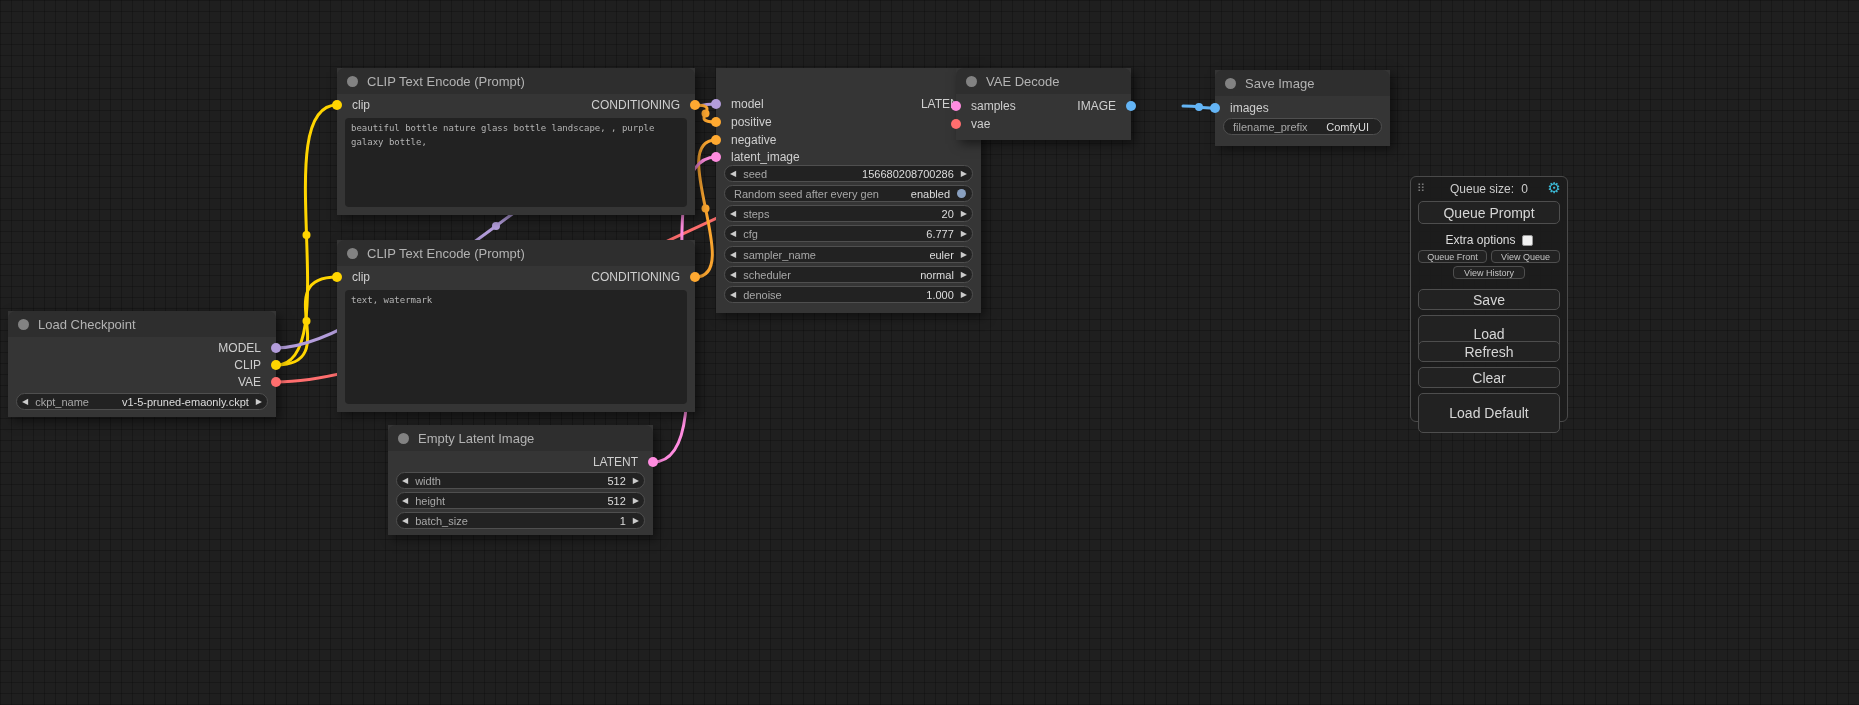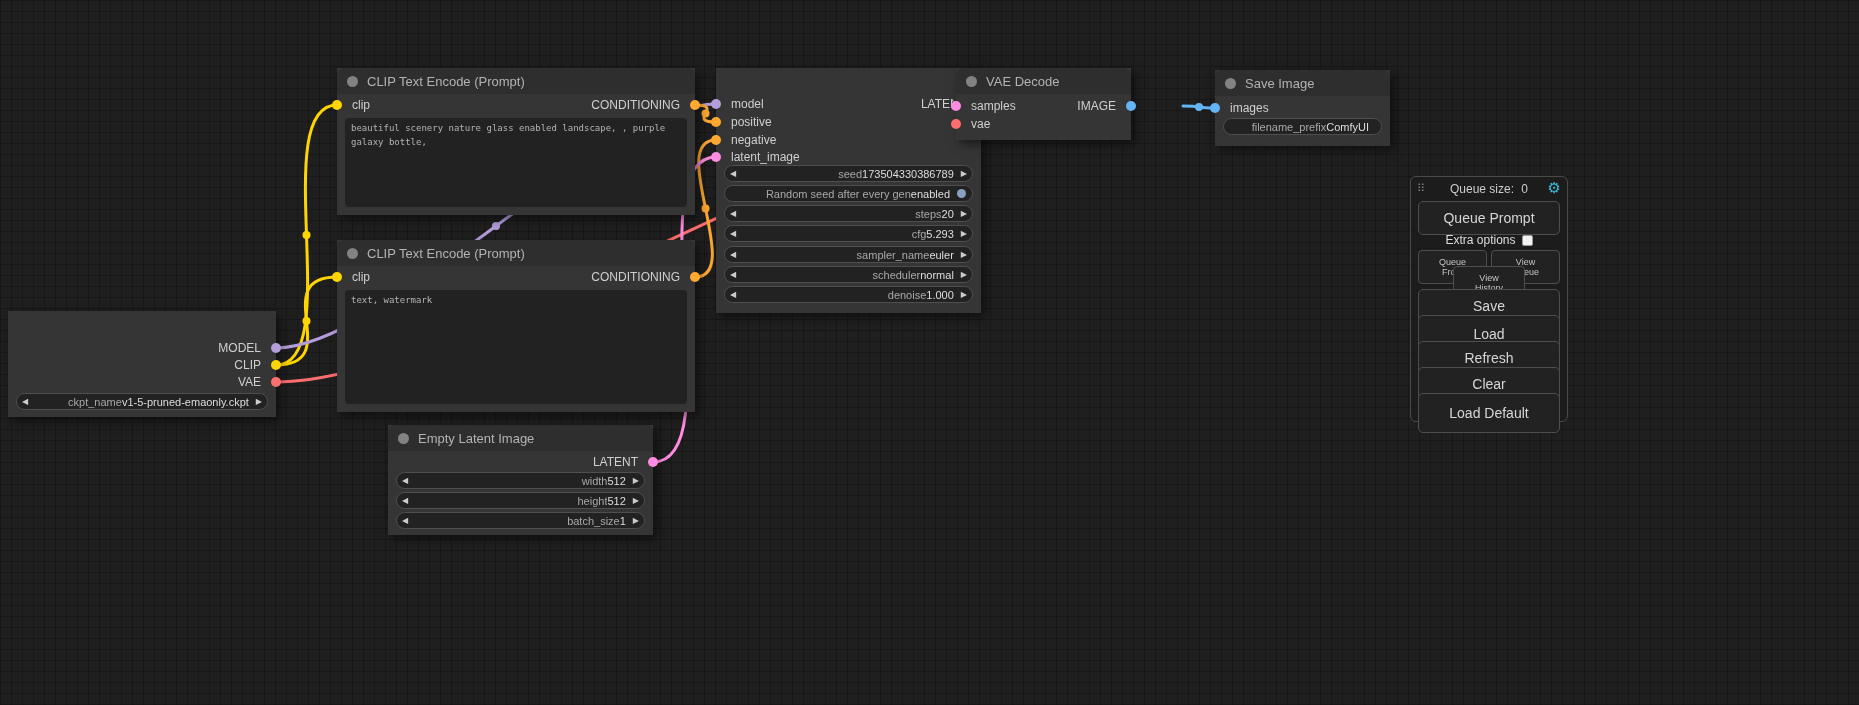--- a/index.html
+++ b/index.html
@@ -28,42 +28,42 @@
   .slotlbl.r { right: 15px; }
   .sdot { position: absolute; width: 10px; height: 10px; border-radius: 50%; z-index: 3; }
   .sdot.l { left: -5px; }
   .sdot.r { right: -5px; }
   .widget {
     position: absolute; left: 8px; right: 8px; height: 17px; background: #222;
     border: 1px solid #4f4f4f; border-radius: 9px; display: flex; align-items: center;
     padding: 0 5px; font-size: 11px; color: #a8a8a8; white-space: nowrap;
   }
   .widget .arr { font-size: 8px; line-height: 1; color: #cccccc; font-family: "DejaVu Sans", sans-serif; }
-  .widget .wl { margin-left: 7px; flex: 1; overflow: hidden; text-align: right; }
+  .widget .wl { margin-left: 7px; flex: 1; overflow: hidden; }
   .widget .wv { margin-right: 7px; color: #dddddd; }
   .widget.noarr .wl { margin-left: 4px; }
   .tgl { width: 9px; height: 9px; border-radius: 50%; flex: none; margin-right: 1px; }
   .ntext {
     position: absolute; left: 8px; right: 8px; background: #222; border-radius: 4px;
     padding: 4px 6px; font-family: "DejaVu Sans Mono", monospace; font-size: 9px;
     line-height: 1.5; color: #b4b4b4; white-space: pre-wrap; word-break: break-word; overflow: hidden;
   }
   #qpanel {
     position: absolute; z-index: 4; left: 1410px; top: 176px; width: 158px; height: 246px;
     background: rgba(28,28,28,.97); border: 1px solid #4a4a4a; border-radius: 6px;
   }
   .qdrag { position: absolute; left: 6px; top: 5px; font-size: 11px; color: #7a7a7a;
            font-family: "DejaVu Sans", sans-serif; }
   .qsize { position: absolute; left: 0; right: 0; top: 5px; text-align: center; font-size: 12px; color: #cccccc; }
   .qsize span + span { margin-left: 4px; }
   .qgear { position: absolute; right: 6px; top: 2px; font-size: 15px; font-family: "DejaVu Sans", sans-serif; }
   .qbtn {
     position: absolute; left: 7px; right: 7px; background: #222; border: 1px solid #4e4e4e;
     border-radius: 5px; color: #d6d6d6; display: flex; align-items: center; justify-content: center;
-    font-family: "Liberation Sans", sans-serif; padding: 16px; cursor: pointer;
+    font-family: "Liberation Sans", sans-serif; padding: 4px; cursor: pointer;
   }
   .qbtn.big { font-size: 14px; }
   .qbtn.small { font-size: 9px; border-radius: 4px; color: #c4c4c4; }
   .qextra { position: absolute; left: 0; right: 0; top: 56px; display: flex; align-items: center;
             justify-content: center; gap: 6px; font-size: 12px; color: #dddddd; }
   .qcheck { width: 11px; height: 11px; background: #f2f2f2; border: 1px solid #999; border-radius: 2px; }
 </style>
 </head>
 <body>
 
@@ -88,20 +88,24 @@
       <circle cx="642" cy="253" r="4" style="fill: rgb(255, 110, 110);"></circle>
       <circle cx="705.5" cy="113.5" r="4" style="fill: rgb(255, 169, 49);"></circle>
       <circle cx="705.5" cy="208.5" r="4" style="fill: rgb(255, 169, 49);"></circle>
       <circle cx="684.5" cy="309.5" r="4" style="fill: rgb(255, 140, 224);"></circle>
       <circle cx="994.5" cy="105" r="4" style="fill: rgb(255, 140, 224);"></circle>
       <circle cx="1199" cy="107" r="4" style="fill: rgb(100, 181, 246);"></circle>
     </g>
   </svg>
 
   <div class="node" style="left:8px;top:311px;width:268px;height:106px">
+    <div class="ntitle">
+      <span class="tdot"></span>
+      <span>Load Checkpoint</span>
+    </div>
     <span class="slotlbl r" style="top:30px">MODEL</span>
     <span class="sdot r" style="top: 32px; background: rgb(179, 157, 219);"></span>
     <span class="slotlbl r" style="top:47px">CLIP</span>
     <span class="sdot r" style="top: 49px; background: rgb(255, 213, 0);"></span>
     <span class="slotlbl r" style="top:64px">VAE</span>
     <span class="sdot r" style="top: 66px; background: rgb(255, 110, 110);"></span>
     <div class="widget" style="top:82px">
       <span class="arr">◀</span>
       <span class="wl">ckpt_name</span>
       <span class="wv">v1-5-pruned-emaonly.ckpt</span>
@@ -111,21 +115,21 @@
 
   <div class="node" style="left:337px;top:68px;width:358px;height:147px">
     <div class="ntitle">
       <span class="tdot"></span>
       <span>CLIP Text Encode (Prompt)</span>
     </div>
     <span class="sdot l" style="top: 32px; background: rgb(255, 213, 0);"></span>
     <span class="slotlbl l" style="top:30px">clip</span>
     <span class="slotlbl r" style="top:30px">CONDITIONING</span>
     <span class="sdot r" style="top: 32px; background: rgb(255, 169, 49);"></span>
-    <div class="ntext" style="top:50px;height:89px">beautiful scenery nature glass enabled landscape, , purple galaxy bottle,</div>
+    <div class="ntext" style="top:50px;height:89px">beautiful bottle nature glass bottle landscape, , purple galaxy bottle,</div>
   </div>
 
   <div class="node" style="left:337px;top:240px;width:358px;height:172px">
     <div class="ntitle">
       <span class="tdot"></span>
       <span>CLIP Text Encode (Prompt)</span>
     </div>
     <span class="sdot l" style="top: 32px; background: rgb(255, 213, 0);"></span>
     <span class="slotlbl l" style="top:30px">clip</span>
     <span class="slotlbl r" style="top:30px">CONDITIONING</span>
@@ -168,38 +172,38 @@
     <span class="sdot l" style="top: 67px; background: rgb(255, 169, 49);"></span>
     <span class="slotlbl l" style="top:65px">negative</span>
     <span class="sdot l" style="top: 84px; background: rgb(255, 140, 224);"></span>
     <span class="slotlbl l" style="top:82px">latent_image</span>
     <span class="slotlbl r" style="top:29px">LATENT</span>
     <span class="sdot r" style="top: 31px; background: rgb(255, 140, 224);"></span>
 
     <div class="widget" style="top:97px">
       <span class="arr">◀</span>
       <span class="wl">seed</span>
-      <span class="wv">173504330386789</span>
+      <span class="wv">156680208700286</span>
       <span class="arr">▶</span>
     </div>
     <div class="widget noarr" style="top:117px">
       <span class="wl">Random seed after every gen</span>
       <span class="wv">enabled</span>
       <span class="tgl" style="background: rgb(137, 160, 192);"></span>
     </div>
     <div class="widget" style="top:137px">
       <span class="arr">◀</span>
       <span class="wl">steps</span>
       <span class="wv">20</span>
       <span class="arr">▶</span>
     </div>
     <div class="widget" style="top:157px">
       <span class="arr">◀</span>
       <span class="wl">cfg</span>
-      <span class="wv">5.293</span>
+      <span class="wv">6.777</span>
       <span class="arr">▶</span>
     </div>
     <div class="widget" style="top:178px">
       <span class="arr">◀</span>
       <span class="wl">sampler_name</span>
       <span class="wv">euler</span>
       <span class="arr">▶</span>
     </div>
     <div class="widget" style="top:198px">
       <span class="arr">◀</span>

